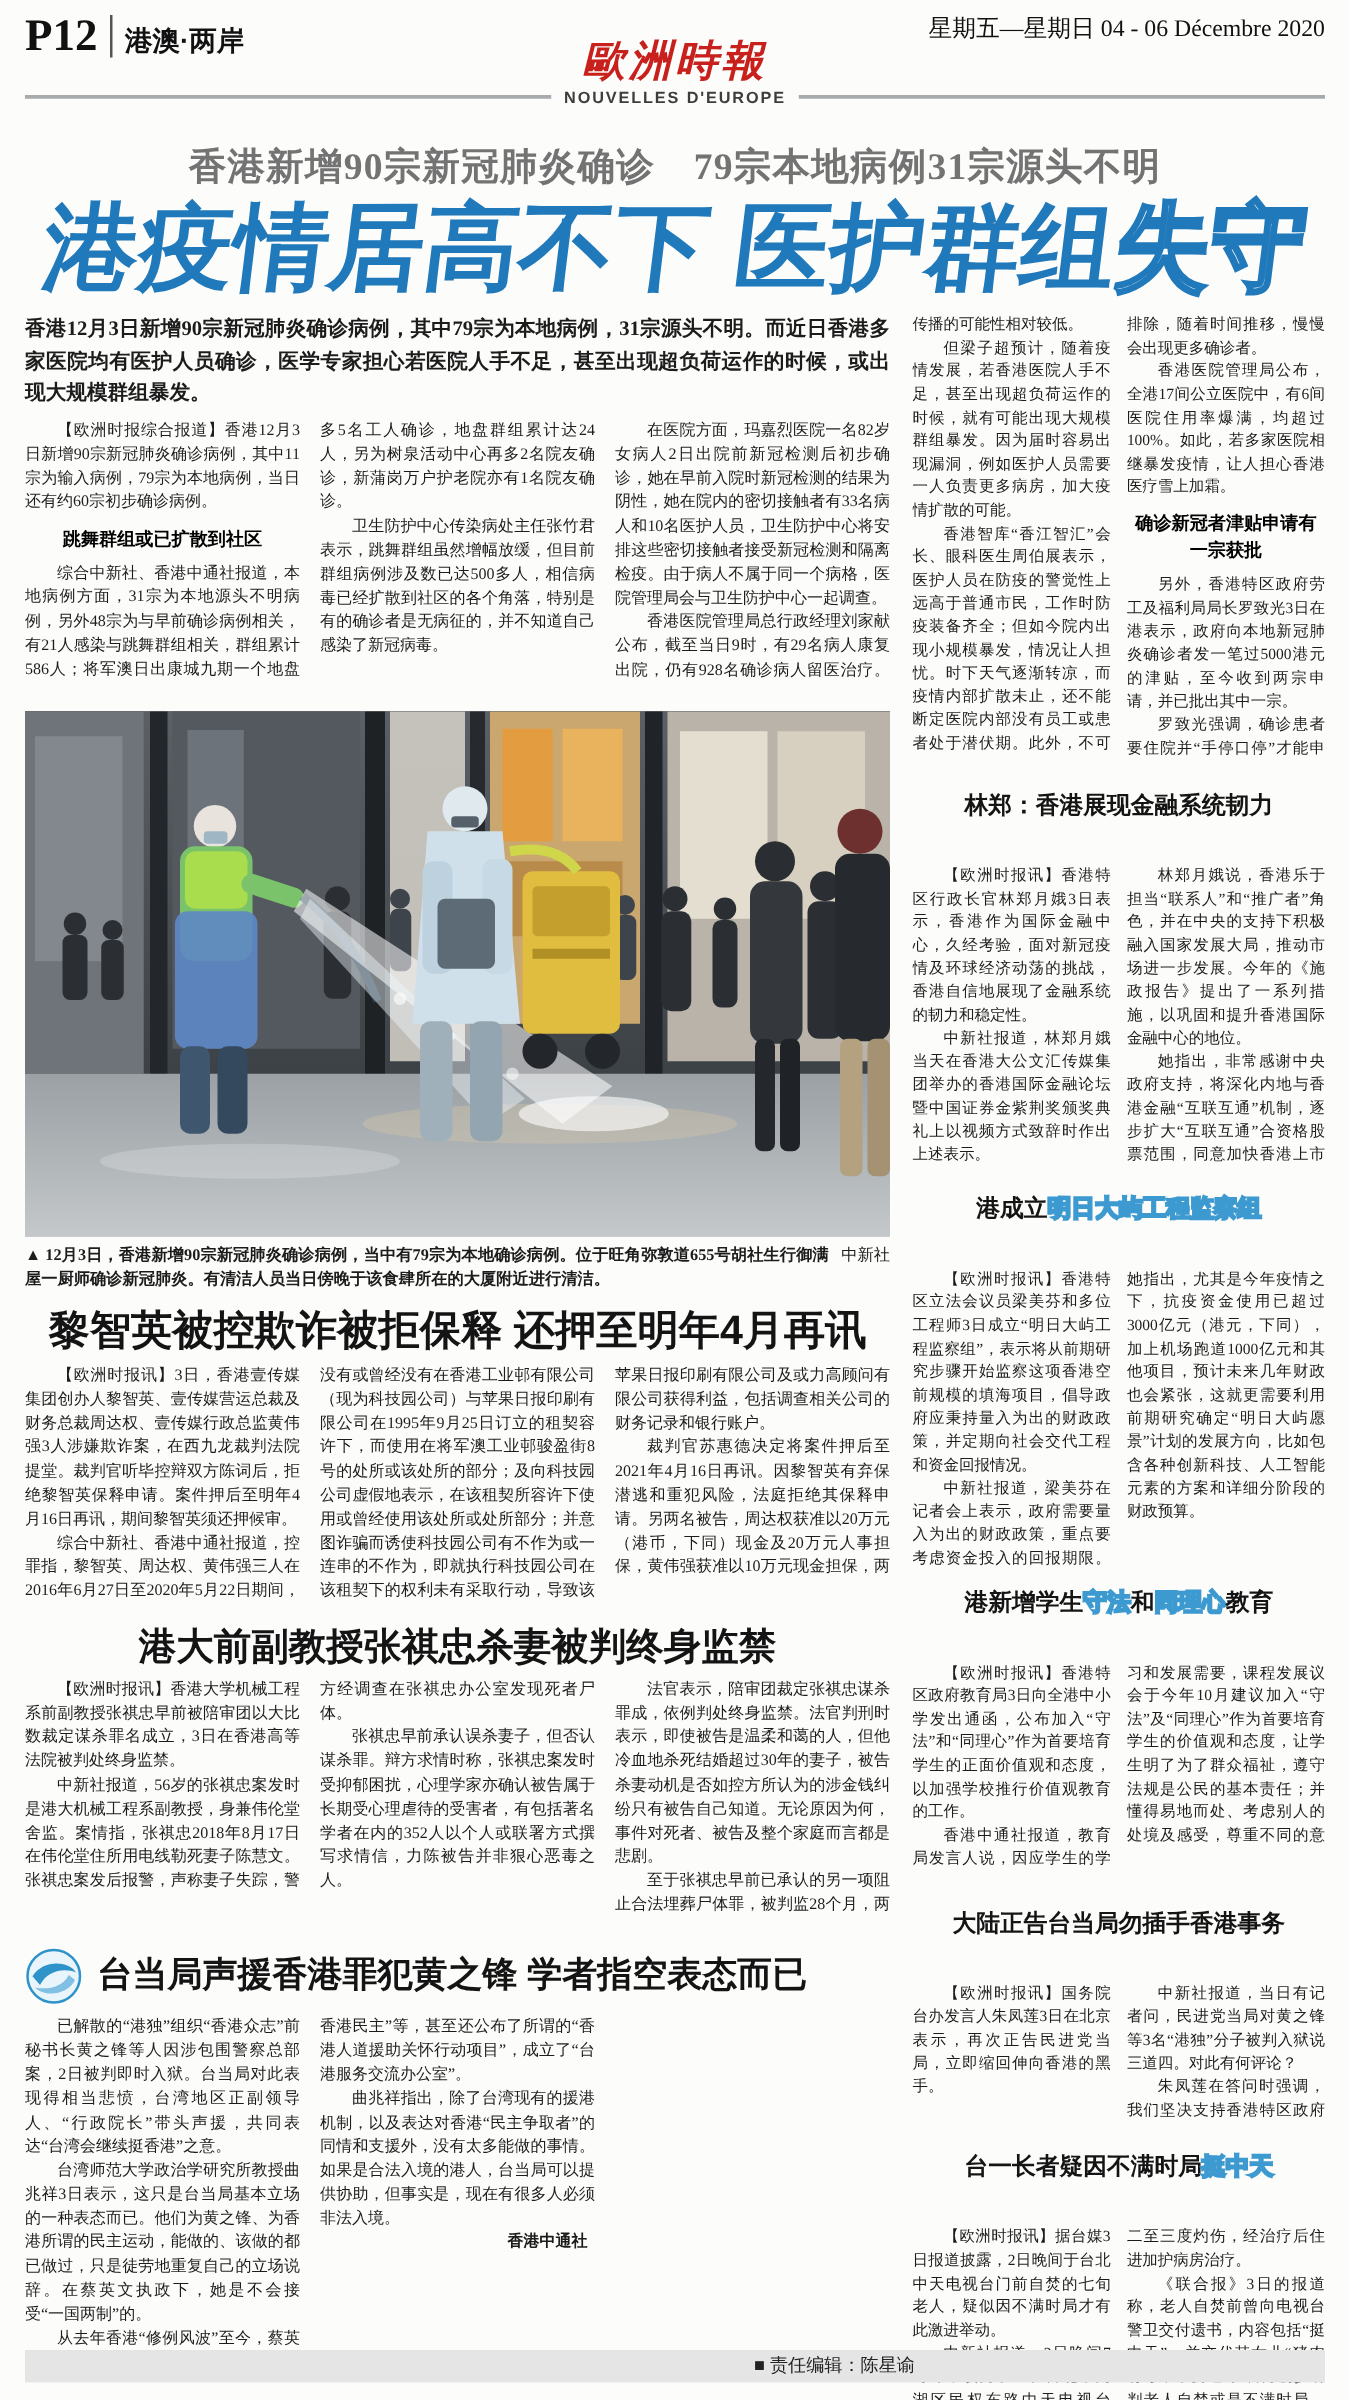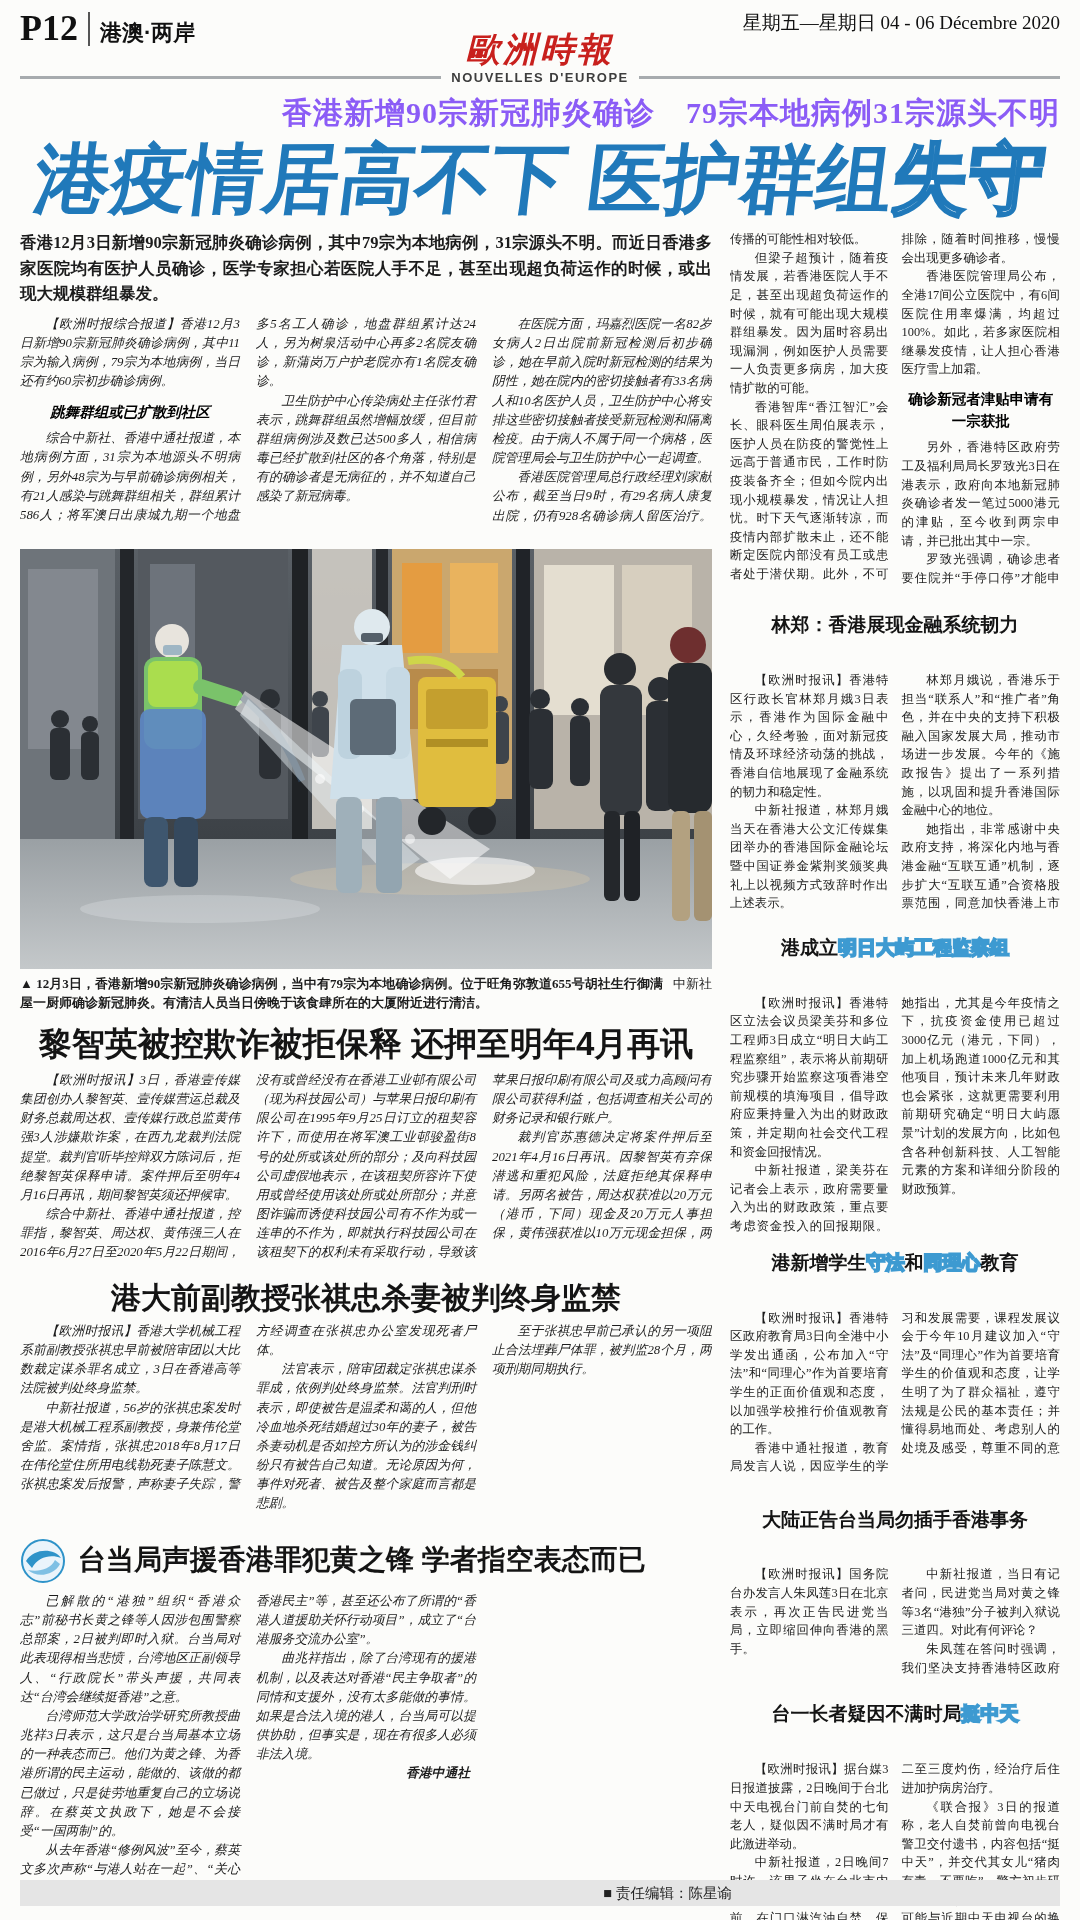--- a/index.html
+++ b/index.html
@@ -13,38 +13,38 @@
   .section-name{font-family:"Liberation Sans",sans-serif;font-weight:700;font-size:22px;line-height:1.2;color:#111;}
   .mh-center{position:absolute;left:50%;transform:translateX(-50%);bottom:0;text-align:center;}
   .paper-logo{font-family:"Liberation Serif",serif;font-weight:900;font-style:italic;
               font-size:34px;color:#c8201d;letter-spacing:3px;line-height:1.05;}
   .mh-right{font-size:19px;color:#111;}
   .rule-row{display:flex;align-items:center;margin-top:2px;}
   .rule-row .rule{flex:1;height:3px;background:#a7abae;}
   .logo-sub{font-family:"Liberation Sans",sans-serif;font-weight:700;font-size:13px;color:#3d3d3d;
             letter-spacing:1.5px;padding:0 10px;white-space:nowrap;}
   
-  .kicker{margin-top:8px;text-align:right;font-weight:700;font-size:30px;color:#8b5cf6;letter-spacing:1px;}
+  .kicker{margin-top:28px;text-align:center;font-weight:700;font-size:30px;color:#737373;letter-spacing:1px;}
   .display-h{margin:4px 0 10px;text-align:center;white-space:nowrap;
              font-family:"Liberation Sans",sans-serif;font-weight:900;font-size:76px;line-height:1.08;
              color:#2079ba;transform:skewX(-7deg);}
   .display-h .part-outline{color:#ffffff;-webkit-text-stroke:3px #2079ba;}
   .part-outline{color:#ffffff;-webkit-text-stroke:2px #3d9ad1;}
   
   .body-grid{display:flex;gap:18px;margin-top:6px;}
   .col-left{width:692px;flex:0 0 692px;}
   .col-right{width:330px;flex:0 0 330px;}
   .lead{font-weight:700;font-size:16.5px;line-height:1.55;text-align:justify;margin:0 0 8px;}
   .flow{text-align:justify;font-size:12.8px;line-height:1.5;column-fill:auto;overflow:hidden;}
   .flow p{margin:0;text-indent:2em;}
   .flow p.noind{text-indent:0;}
   .flow p.credit{text-indent:0;text-align:right;font-weight:700;padding-right:6px;}
   .flow .flow-h{font-family:"Liberation Sans",sans-serif;font-weight:700;font-size:14.5px;
                 text-align:center;margin:10px 0 6px;break-inside:avoid;color:#000;}
-  .cols3{column-count:3;column-gap:16px;height:228px;font-style:italic;}
+  .cols3{column-count:3;column-gap:16px;height:228px;}
   .railtop{column-count:2;column-gap:13px;height:370px;font-size:12.4px;}
   .cols2{column-count:2;column-gap:13px;font-size:12.4px;margin-top:35px;}
   
   figure{margin:6px 0 0;}
   .photo-wrap{width:692px;height:420px;overflow:hidden;background:#43484d;}
   .caption{display:flex;gap:10px;align-items:flex-start;margin-top:6px;font-size:13px;font-weight:700;line-height:1.45;}
   .caption .cap-text{flex:1;text-align:justify;}
   .caption .cap-credit{white-space:nowrap;font-weight:400;}
   
   .article h2{font-family:"Liberation Sans",sans-serif;font-weight:900;color:#141414;text-align:center;margin:14px 0 8px;line-height:1.1;}
@@ -233,20 +233,21 @@
             <p>综合中新社、香港中通社报道，控罪指，黎智英、周达权、黄伟强三人在2016年6月27日至2020年5月22日期间，没有或曾经没有在香港工业邨有限公司（现为科技园公司）与苹果日报印刷有限公司在1995年9月25日订立的租契容许下，而使用在将军澳工业邨骏盈街8号的处所或该处所的部分；及向科技园公司虚假地表示，在该租契所容许下使用或曾经使用该处所或处所部分；并意图诈骗而诱使科技园公司有不作为或一连串的不作为，即就执行科技园公司在该租契下的权利未有采取行动，导致该苹果日报印刷有限公司及或力高顾问有限公司获得利益，包括调查相关公司的财务记录和银行账户。</p>
             <p>裁判官苏惠德决定将案件押后至2021年4月16日再讯。因黎智英有弃保潜逃和重犯风险，法庭拒绝其保释申请。另两名被告，周达权获准以20万元（港币，下同）现金及20万元人事担保，黄伟强获准以10万元现金担保，两人均不得离港，须每周向警署报到1次。</p>
           </div>
       </div>
 
       <div class="article">
         <h2 class="h-cheung">港大前副教授张祺忠杀妻被判终身监禁</h2>
         <div class="flow cols3 body-cheung">
             <p>【欧洲时报讯】香港大学机械工程系前副教授张祺忠早前被陪审团以大比数裁定谋杀罪名成立，3日在香港高等法院被判处终身监禁。</p>
             <p>中新社报道，56岁的张祺忠案发时是港大机械工程系副教授，身兼伟伦堂舍监。案情指，张祺忠2018年8月17日在伟伦堂住所用电线勒死妻子陈慧文。张祺忠案发后报警，声称妻子失踪，警方经调查在张祺忠办公室发现死者尸体。</p>
+            <p>张祺忠早前承认误杀妻子，但否认谋杀罪。辩方求情时称，张祺忠案发时受抑郁困扰，心理学家亦确认被告属于长期受心理虐待的受害者，有包括著名学者在内的352人以个人或联署方式撰写求情信，力陈被告并非狠心恶毒之人。</p>
             <p>法官表示，陪审团裁定张祺忠谋杀罪成，依例判处终身监禁。法官判刑时表示，即使被告是温柔和蔼的人，但他冷血地杀死结婚超过30年的妻子，被告杀妻动机是否如控方所认为的涉金钱纠纷只有被告自己知道。无论原因为何，事件对死者、被告及整个家庭而言都是悲剧。</p>
             <p>至于张祺忠早前已承认的另一项阻止合法埋葬尸体罪，被判监28个月，两项刑期同期执行。</p>
           </div>
       </div>
 
       <div class="article">
         <div class="tw-head">
           <svg class="badge" viewBox="0 0 46 46">
             <circle cx="23" cy="23" r="21" fill="#eaf4fb" stroke="#2e93c9" stroke-width="2"></circle>
             <path d="M6 23 C 14 10, 34 10, 41 20 C 32 16, 18 18, 12 30 Z" fill="#2e93c9"></path>

